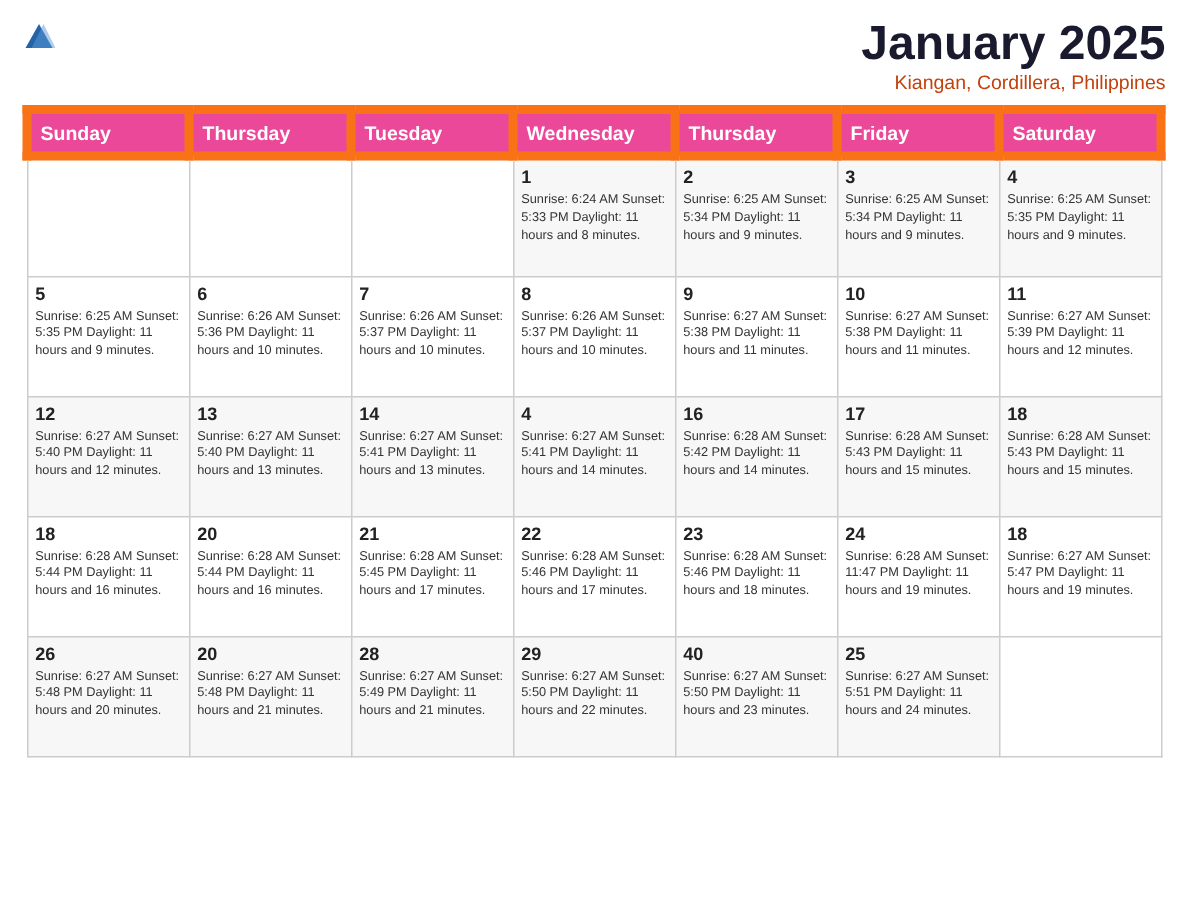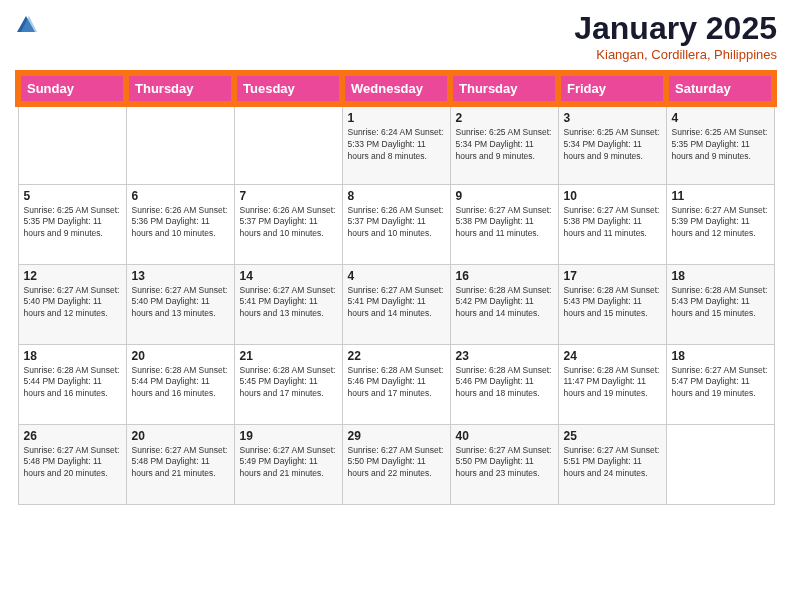--- a/index.html
+++ b/index.html
@@ -316,21 +316,21 @@
 and 20 minutes.</div>
           </td>
           <td>
             <div class="day-num">20</div>
             <div class="day-info">Sunrise: 6:27 AM
 Sunset: 5:48 PM
 Daylight: 11 hours
 and 21 minutes.</div>
           </td>
           <td>
-            <div class="day-num">19</div>
+            <div class="day-num">28</div>
             <div class="day-info">Sunrise: 6:27 AM
 Sunset: 5:49 PM
 Daylight: 11 hours
 and 21 minutes.</div>
           </td>
           <td>
             <div class="day-num">29</div>
             <div class="day-info">Sunrise: 6:27 AM
 Sunset: 5:50 PM
 Daylight: 11 hours

